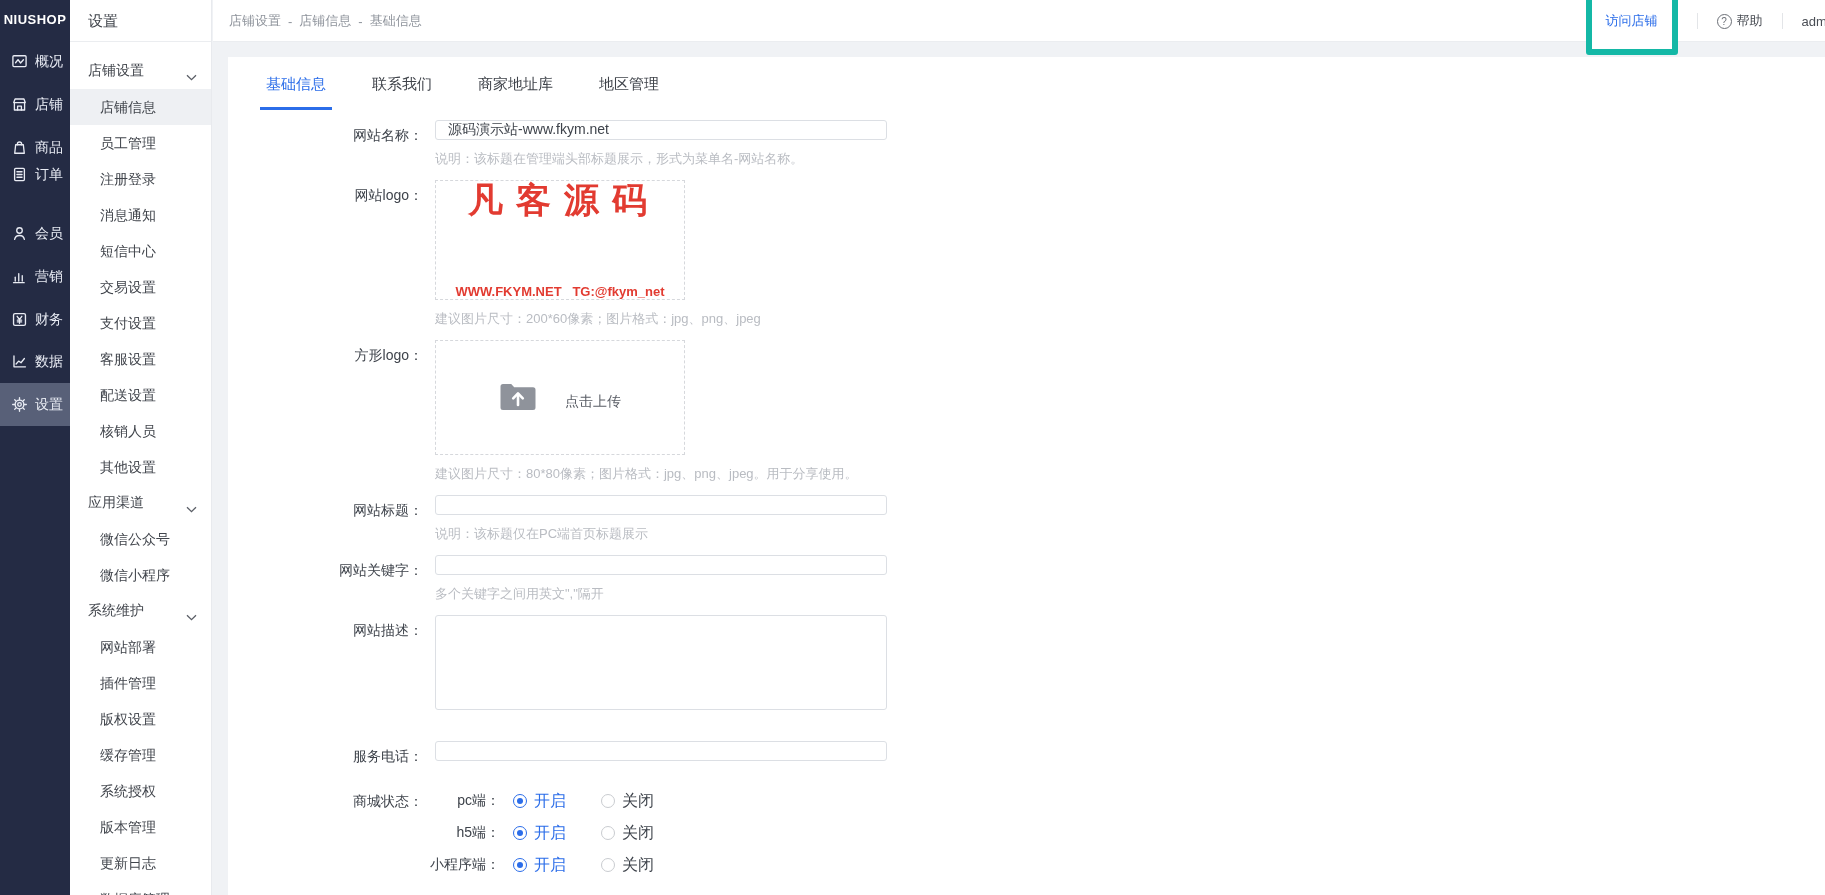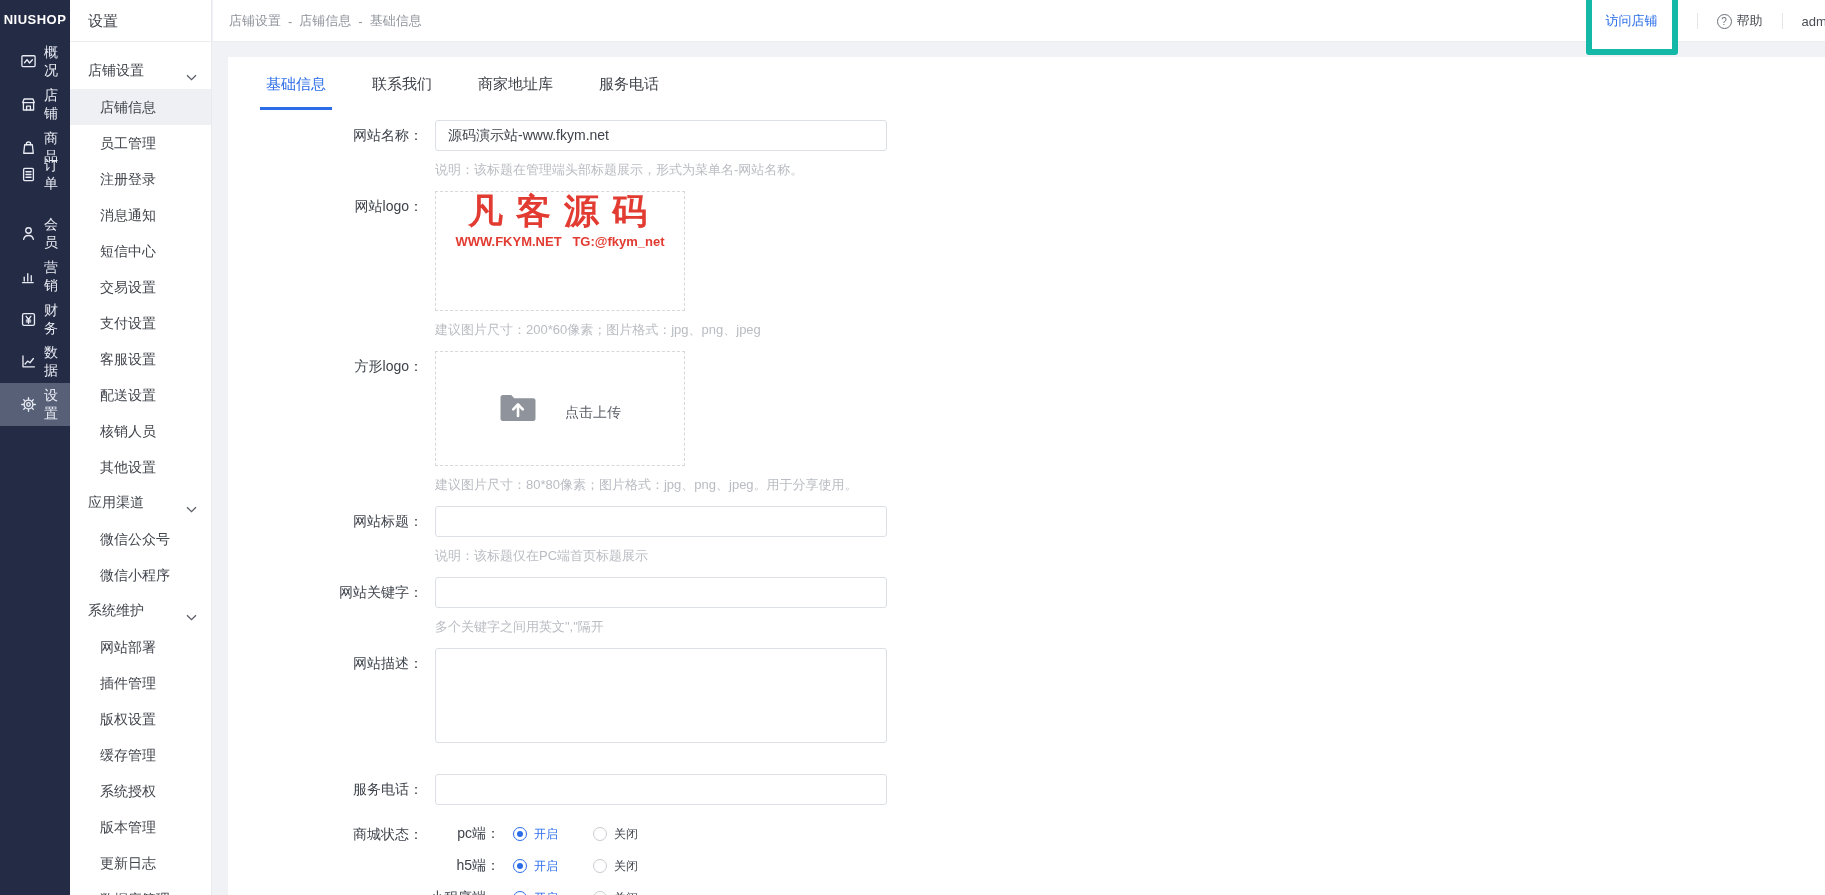--- a/index.html
+++ b/index.html
@@ -4,21 +4,21 @@
 <style>
   * { margin:0; padding:0; box-sizing:border-box; }
   html,body { width:1825px; height:895px; overflow:hidden; }
   body {
     font-family:"Liberation Sans","DejaVu Sans",sans-serif;
     font-size:14px; color:#3e434b; background:#f0f2f5; position:relative;
   }
   
   .rail { position:absolute; left:0; top:0; width:70px; height:895px; background:#242b44; z-index:30; }
   .rail-logo { color:#fff; font-weight:bold; font-size:13px; letter-spacing:.5px; text-align:center; padding-top:12px; height:40px; }
-  .rail-item { position:absolute; left:0; width:70px; height:43px; display:flex; align-items:center; padding-left:20px; cursor:pointer; color:#e9ecf4; }
+  .rail-item { position:absolute; left:0; width:70px; height:43px; display:flex; align-items:center; padding-left:11px; cursor:pointer; color:#e9ecf4; }
   .rail-item .ric { width:17px; height:17px; margin-right:7px; flex:none; display:flex; align-items:center; }
   .rail-item .rlabel { font-size:14px; }
   .rail-item.sel { background:#586078; }
   .rail svg { stroke:#e9ecf4; fill:none; stroke-width:1.25; stroke-linecap:round; stroke-linejoin:round; }
   
   .subbar { position:absolute; left:70px; top:0; width:142px; height:895px; background:#fff; border-right:1px solid #e8eaee; z-index:20; }
   .subbar-title { height:42px; line-height:42px; padding-left:18px; font-size:15px; color:#3f434a; border-bottom:1px solid #ebedf0; }
   .menu { position:absolute; top:53px; left:0; right:0; }
   .m-group { height:36px; display:flex; align-items:center; padding:0 14px 0 18px; color:#41454c; cursor:pointer; }
   .m-group .gl { flex:1; }
@@ -40,39 +40,39 @@
   .main { position:absolute; left:213px; top:42px; right:0; bottom:0; background:#f0f2f5; }
   .card { position:absolute; left:15px; top:15px; right:-10px; bottom:-10px; background:#fff; padding:18px 0 0 32px; }
   .tabs { display:flex; }
   .tab { font-size:15px; color:#3f434a; padding:0 6px 13px 6px; margin-right:34px; cursor:pointer; border-bottom:3px solid transparent; }
   .tab.active { color:#2b6de9; border-bottom-color:#2b6de9; }
   
   .form { margin-top:10px; }
   .frow { display:flex; margin-bottom:12px; }
   .flabel { width:163px; text-align:right; margin-right:12px; flex:none; font-size:14px; color:#3e434b; line-height:31px; }
   .fbody { flex:1; }
-  .tinput { width:452px; height:31px; border:1px solid #dcdfe4; border-radius:3px; padding:0 12px; font-size:14px; color:#3e434b; font-family:inherit; outline:none; background:#fff; }
+  .tinput { width:452px; height:20px; border:1px solid #dcdfe4; border-radius:3px; padding:0 12px; font-size:14px; color:#3e434b; font-family:inherit; outline:none; background:#fff; }
   .tarea { width:452px; height:95px; border:1px solid #dcdfe4; border-radius:3px; padding:6px 12px; font-size:14px; color:#3e434b; font-family:inherit; outline:none; resize:none; background:#fff; }
   .hint { font-size:13px; color:#b9bcc2; margin-top:10px; }
   .dash-box { width:250px; border:1px dashed #d6d8dc; background:#fff; }
-  .logo-box { height:120px; display:flex; flex-direction:column; align-items:center; justify-content:flex-start; cursor:pointer; }
+  .logo-box { height:120px; display:flex; flex-direction:column; align-items:center; justify-content:space-between; cursor:pointer; }
   .logo-l1 { color:#e23b31; font-weight:bold; font-size:35px; letter-spacing:13px; text-indent:8px; line-height:1.1; }
   .logo-l2 { color:#e23b31; font-weight:bold; font-size:13px; white-space:pre; margin-top:3px; }
   .upload-box { height:115px; display:flex; flex-direction:row; align-items:center; justify-content:center; cursor:pointer;gap:28px; }
   .upload-text { font-size:14px; color:#5a5e66; margin-top:9px; }
   
   .status-row { display:flex; align-items:center; height:22px; margin-bottom:10px; }
   .sub-label { width:65px; text-align:right; margin-right:13px; flex:none; color:#3e434b; }
   .radio-opt { display:flex; align-items:center; cursor:pointer; }
   .radio-opt + .radio-opt { margin-left:35px;justify-content:center; }
   .rdot { width:14px; height:14px; border-radius:50%; border:1px solid #c9ccd0; background:#fff; margin-right:7px; position:relative; flex:none; }
   .radio-opt.on .rdot { border-color:#2b6de9; }
   .radio-opt.on .rdot::after { content:""; position:absolute; left:3px; top:3px; width:6px; height:6px; border-radius:50%; background:#2b6de9; }
   .radio-opt.on .rtext { color:#2b6de9; }
-  .rtext { color:#3e434b; font-size:12px; }
+  .rtext { color:#3e434b; font-size:16px; }
 </style>
 </head>
 <body>
 
 <div class="rail">
   <div class="rail-logo">NIUSHOP</div>
 
   <div class="rail-item" style="top:40px">
     <span class="ric">
       <svg width="17" height="17" viewBox="0 0 16 16">
@@ -245,21 +245,21 @@
   </div>
 </div>
 
 <div class="main">
   <div class="card">
 
     <div class="tabs">
       <div class="tab active">基础信息</div>
       <div class="tab">联系我们</div>
       <div class="tab">商家地址库</div>
-      <div class="tab">服务电话</div>
+      <div class="tab">地区管理</div>
     </div>
 
     <div class="form">
 
       <div class="frow">
         <div class="flabel">网站名称：</div>
         <div class="fbody">
           <input class="tinput" type="text" value="源码演示站-www.fkym.net" style="">
           <div class="hint">说明：该标题在管理端头部标题展示，形式为菜单名-网站名称。</div>
         </div>

